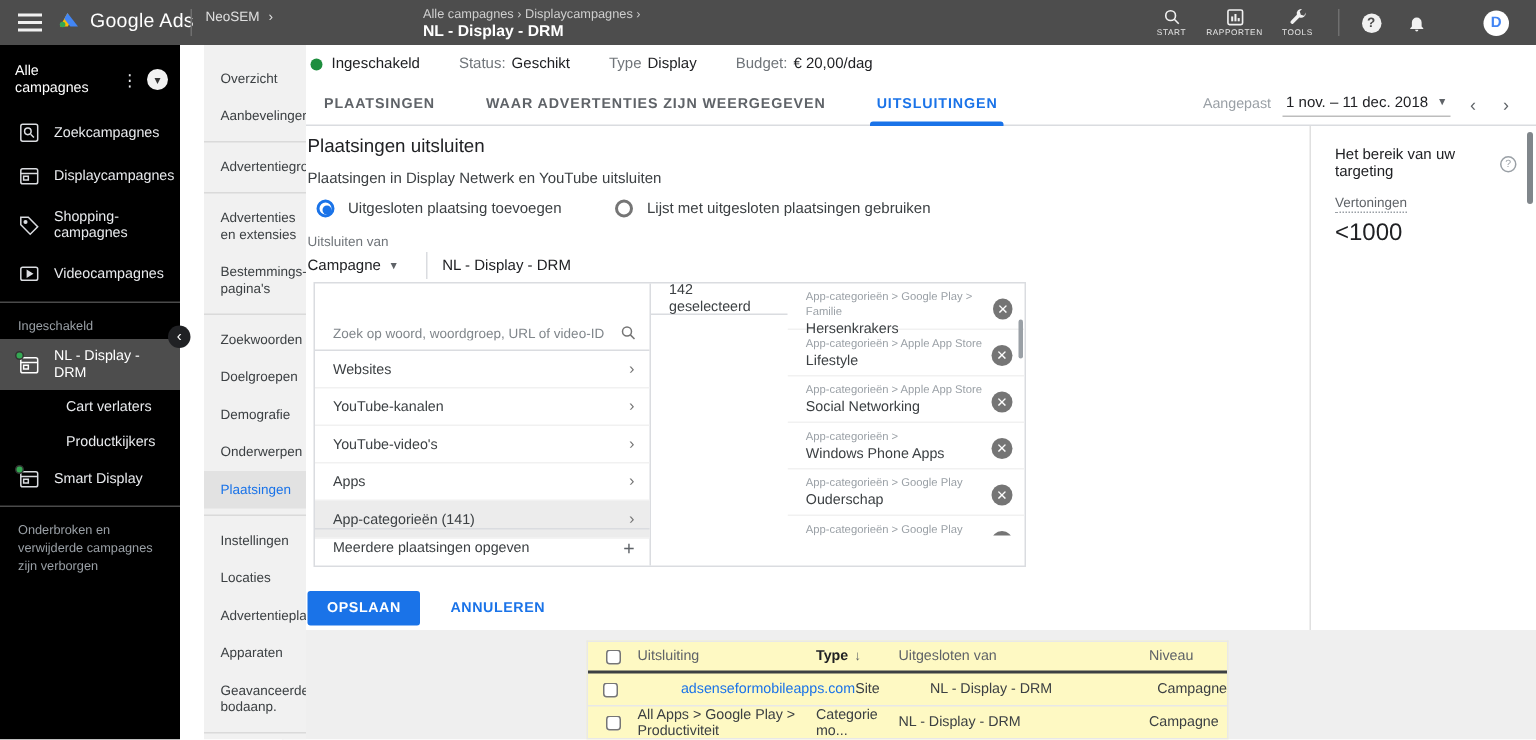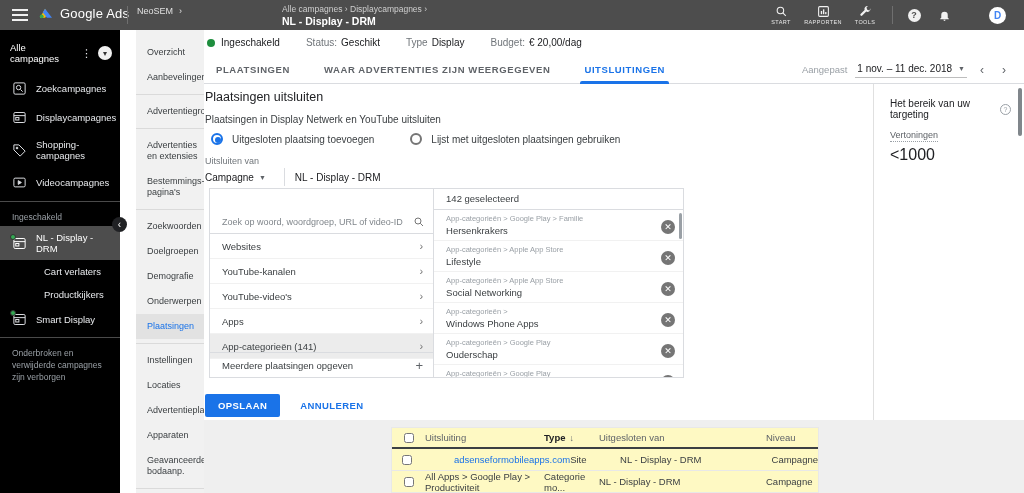--- a/index.html
+++ b/index.html
@@ -84,21 +84,21 @@
   .picker { position:absolute; left:20px; top:158px; width:475px; height:190px; border:1px solid #dadce0; display:flex; background:#fff; }
   .pick-left { width:225px; border-right:1px solid #dadce0; display:flex; flex-direction:column; position:relative; }
   .pick-search { height:23px; border-bottom:1px solid #dadce0; display:flex; align-items:center; padding:0 8px 0 12px; gap:6px;margin-top:22px; }
   .pick-search input { flex:1; border:none; outline:none; font-size:9px; color:#3c4043; font-family:"Liberation Sans", sans-serif; background:transparent; }
   .pick-search input::placeholder { color:#80868b; }
   .cat-row { height:25px; display:flex; align-items:center; justify-content:space-between; padding:0 10px 0 12px; font-size:9.5px; color:#3c4043; border-bottom:1px solid #f1f1f1; cursor:pointer; }
   .cat-row.sel { background:#ececec; }
   .chev { color:#757575; font-size:11px; }
   .pick-foot { position:absolute; left:0; right:0; bottom:0; height:25px; border-top:1px solid #dadce0; display:flex; align-items:center; justify-content:space-between; padding:0 10px 0 12px; font-size:9.5px; color:#3c4043; cursor:pointer; }
   .plus { color:#5f6368; font-size:13px; }
-  .pick-right { width:250px; display:flex; flex-direction:column; position:relative; }
+  .pick-right { width:250px; display:flex; position:relative; }
   .sel-head { height:21px; border-bottom:1px solid #dadce0; display:flex; align-items:center; padding:0 12px; font-size:9.5px; color:#3c4043; }
   .sel-list { height:168px; overflow:hidden; }
   .sel-item { height:31px; padding:4px 8px 0 12px; border-bottom:1px solid #f1f1f1; display:flex; justify-content:space-between; }
   .sel-txt .p { font-size:7.5px; color:#9aa0a6; line-height:10px; }
   .sel-txt .n { font-size:9.5px; color:#3c4043; line-height:13px; }
   .xbtn { width:14px; height:14px; border-radius:50%; background:#757575; color:#fff; font-size:9px; display:flex; align-items:center; justify-content:center; align-self:center; cursor:pointer; }
   .panel-scroll { position:absolute; right:1px; top:24px; width:3px; height:26px; background:#9aa0a6; border-radius:2px; }
 
   .actions { position:absolute; left:16px; top:364px; display:flex; align-items:center; gap:20px; }
   .btn-primary { background:#1a73e8; color:#fff; font-size:9.5px; font-weight:bold; letter-spacing:.4px; border:none; border-radius:2px; padding:6px 13px; cursor:pointer; font-family:"Liberation Sans", sans-serif; }

